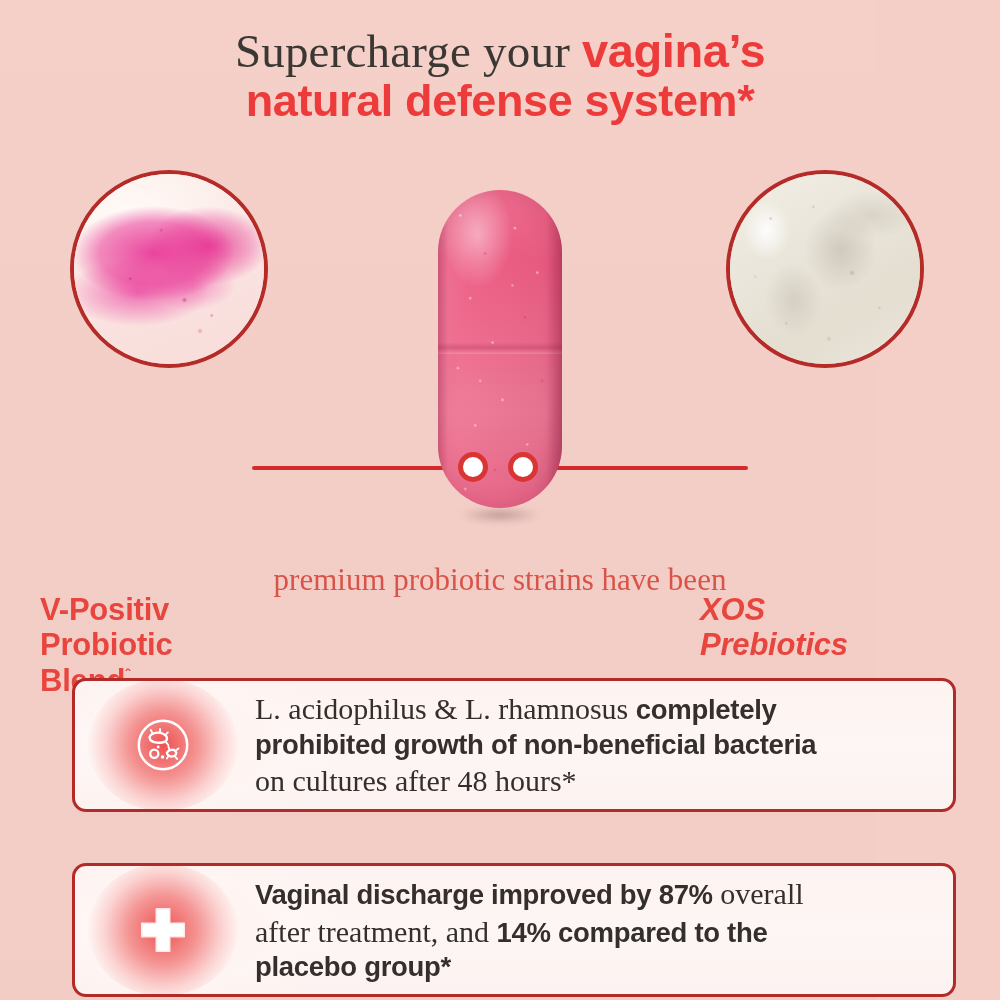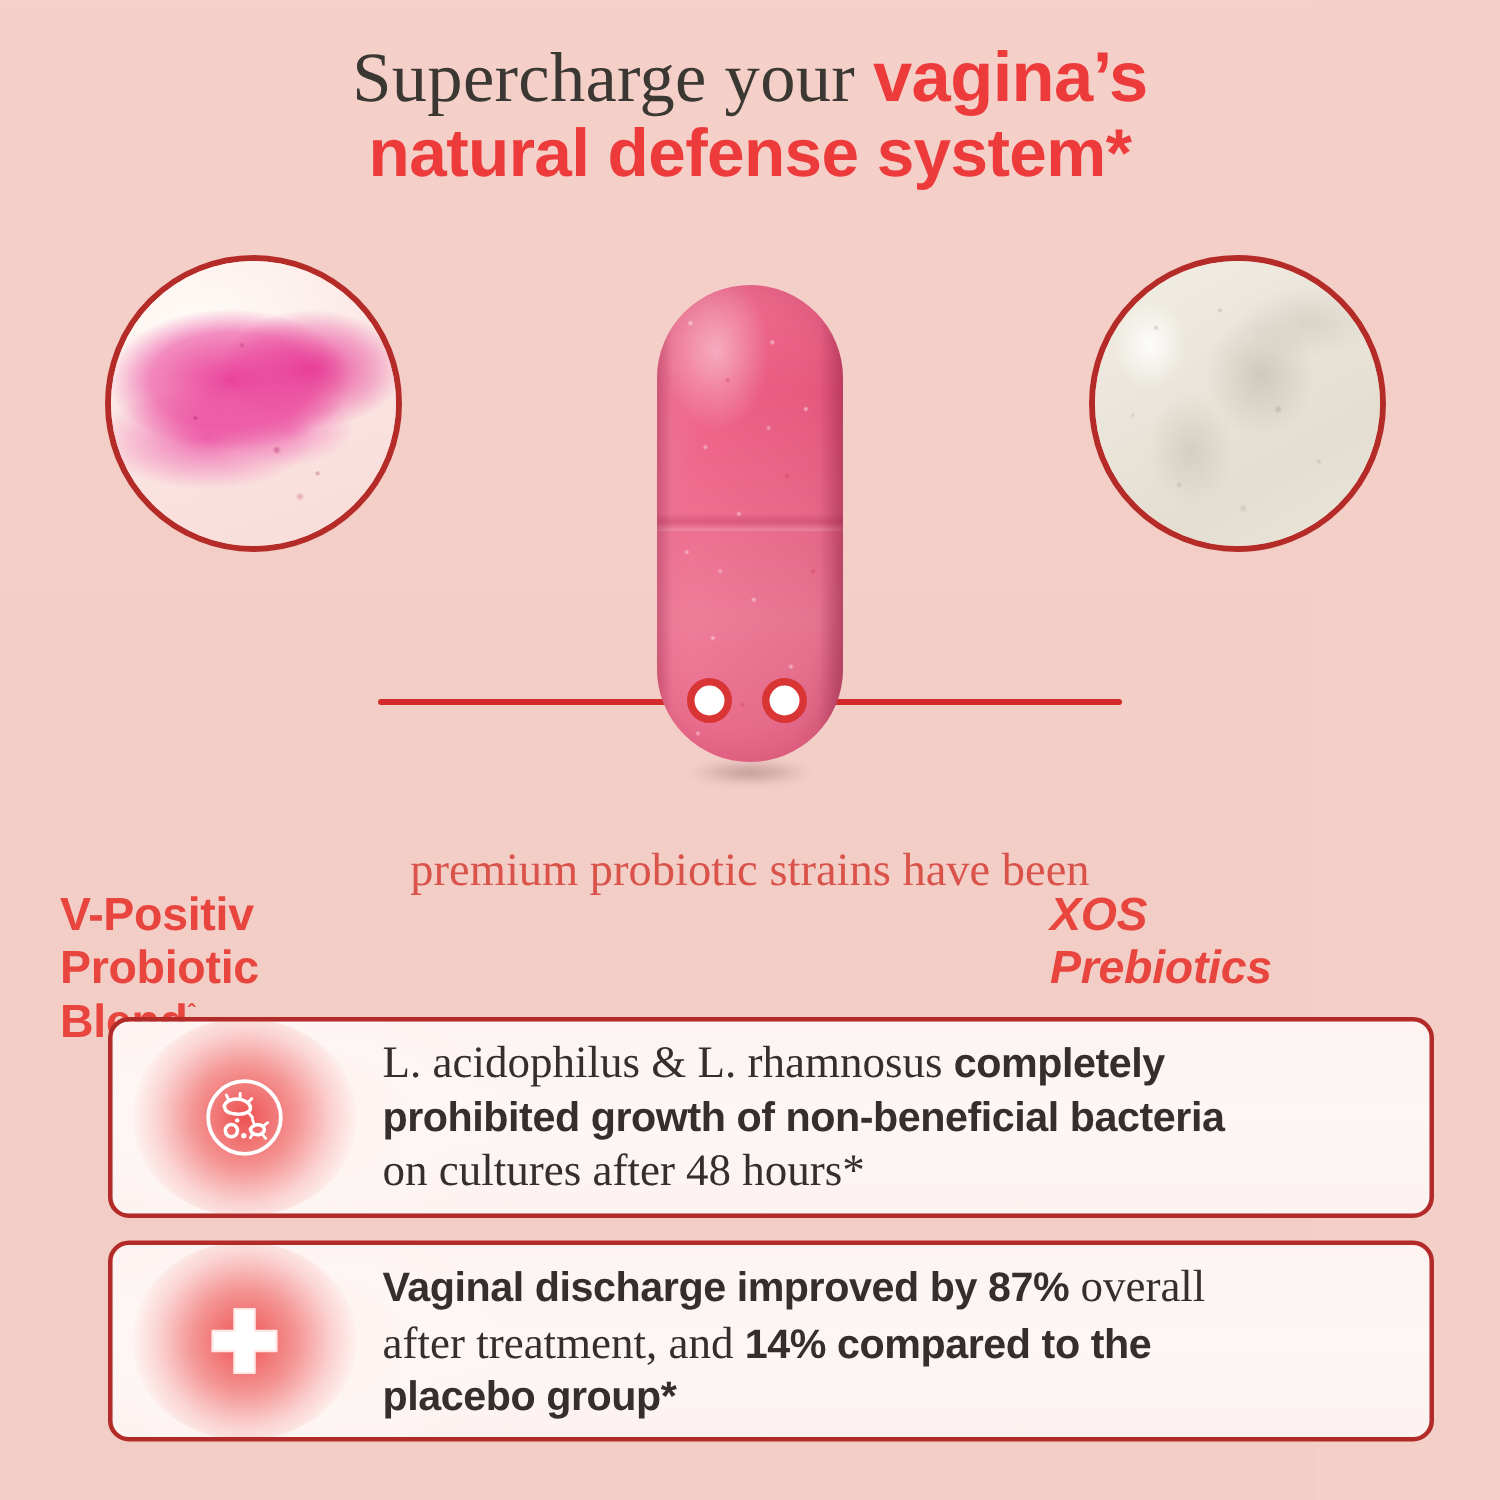--- a/index.html
+++ b/index.html
@@ -261,21 +261,21 @@
     box-sizing: border-box;
     background:
       radial-gradient(ellipse 22% 80% at 13% 50%, rgba(255,240,238,0.9) 0%, rgba(255,248,246,0.6) 50%, rgba(255,250,249,0.2) 80%),
       linear-gradient(180deg, #fdf2f0 0%, #fdf5f3 50%, #fcf1ef 100%);
     display: flex;
     align-items: center;
     overflow: hidden;
     margin-left: 14px;
   }
   .card.c1 { top: 678px; height: 134px; }
-  .card.c2 { top: 827px; height: 134px; }
+  .card.c2 { top: 863px; height: 134px; }
 
   .card-icon {
     position: relative;
     width: 176px;
     flex: 0 0 176px;
     height: 100%;
     display: flex;
     align-items: center;
     justify-content: center;
   }

